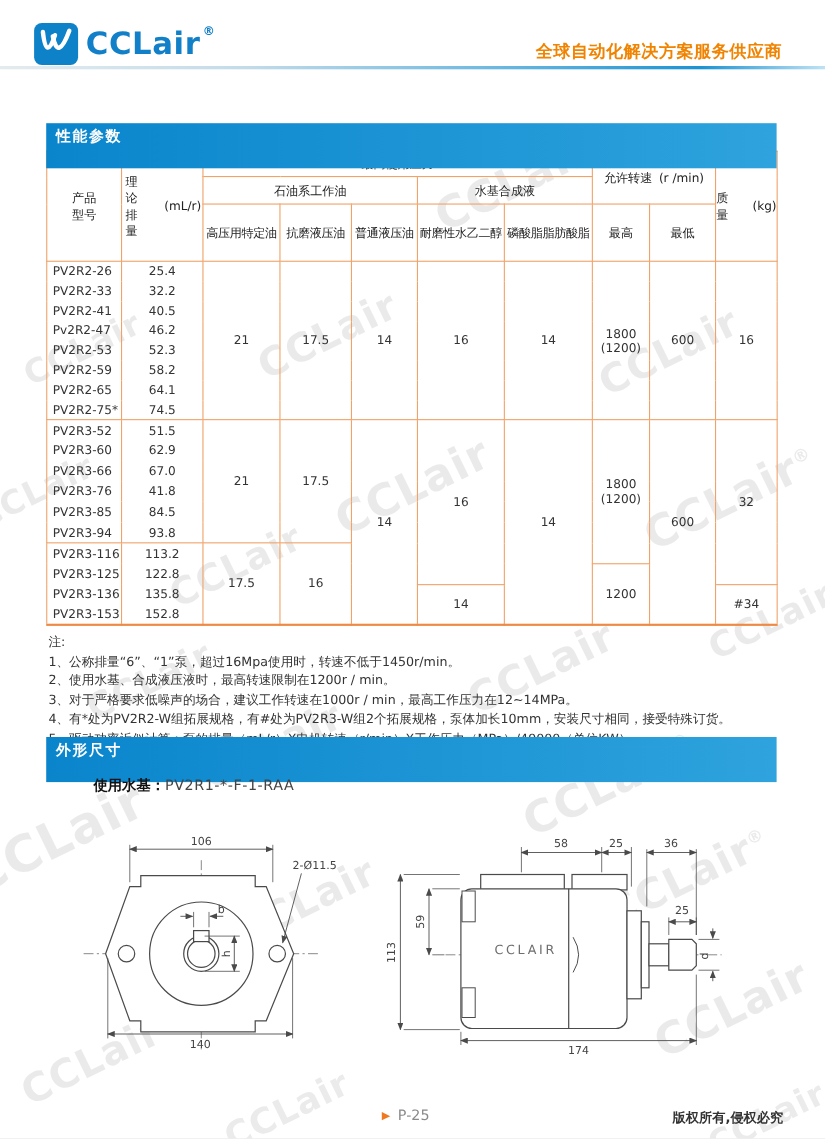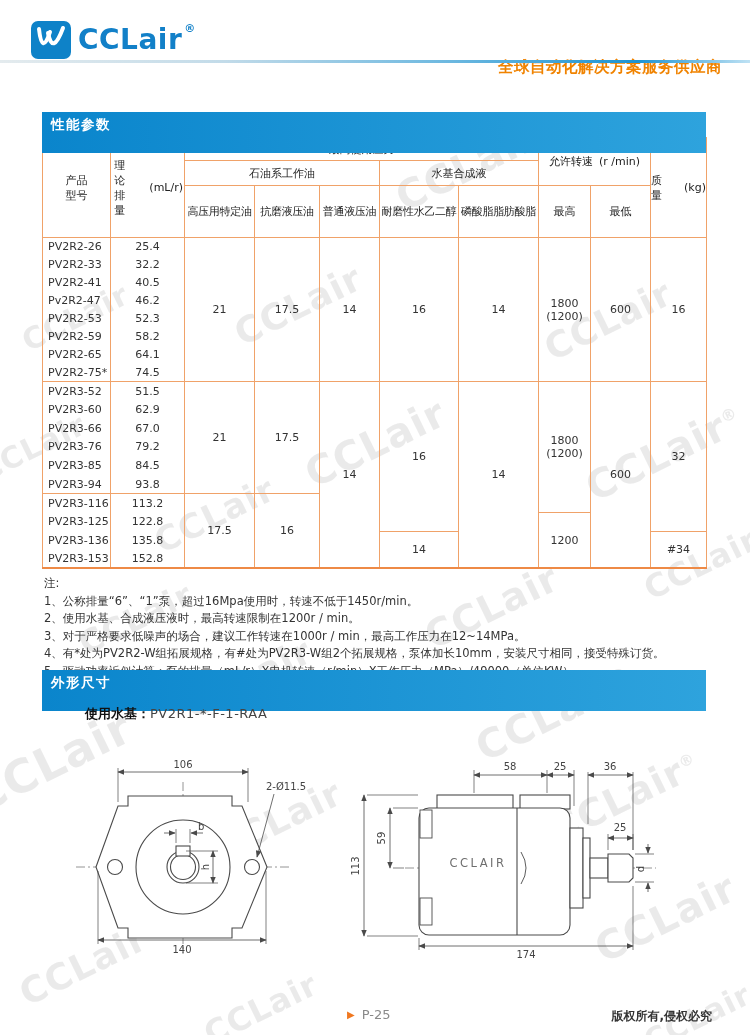--- a/index.html
+++ b/index.html
@@ -14,21 +14,21 @@
     position:absolute; font-weight:bold; color:#cfcfcf; opacity:.42;
     transform:rotate(-26deg); white-space:nowrap; z-index:0; pointer-events:none;
     letter-spacing:1px;
   }
   .wm sup { font-size:.4em; }
   
   .logo-row { position:absolute; left:30px; top:20px; display:flex; align-items:flex-start; z-index:2; }
   .logo-icon { width:42px; height:40px; }
   .logo-text { font-size:28px; font-weight:bold; color:#1280c8; margin-left:6px; line-height:40px; letter-spacing:.5px; }
   .logo-reg { font-size:11px; color:#1280c8; margin-left:2px; margin-top:2px; font-weight:bold; }
-  .tagline { position:absolute; right:28px; top:37px; font-size:15.5px; font-weight:bold; color:#f08300; z-index:2; letter-spacing:.5px;margin-top:20px; }
+  .tagline { position:absolute; right:39px; top:37px; font-size:15.5px; font-weight:bold; color:#f08300; z-index:2; letter-spacing:.5px; }
   .header-rule { position:absolute; left:0; top:60px; width:750px; height:3px; z-index:2;
     background:linear-gradient(90deg,#e4ebee 0%,#c2dbe9 30%,#6cb8e0 60%,#1d93d2 85%,#bfe2f4 100%); }
   
   .section-bar {
     position:absolute; left:42px; width:664px; height:41px; z-index:2;
     background:linear-gradient(90deg,#0a85cc,#2ea3dd);
     color:#fff; font-size:13.5px; font-weight:bold; line-height:25px;
     padding-left:9px; letter-spacing:1.5px;
   }
   .bar-performance { top:112px; }
@@ -222,21 +222,21 @@
         <tr class="t3">
             <td class="model">PV2R3-60</td>
             <td>62.9</td>
           </tr>
         <tr class="t3">
             <td class="model">PV2R3-66</td>
             <td>67.0</td>
           </tr>
         <tr class="t3">
             <td class="model">PV2R3-76</td>
-            <td>79.2</td>
+            <td>41.8</td>
           </tr>
         <tr class="t3">
             <td class="model">PV2R3-85</td>
             <td>84.5</td>
           </tr>
         <tr class="t3">
             <td class="model bb">PV2R3-94</td>
             <td class="bb">93.8</td>
           </tr>
         <tr class="t3">

